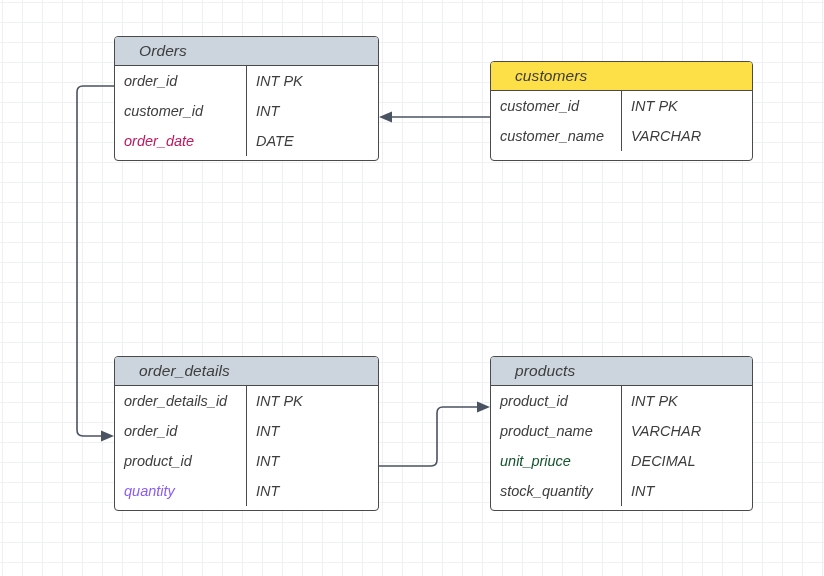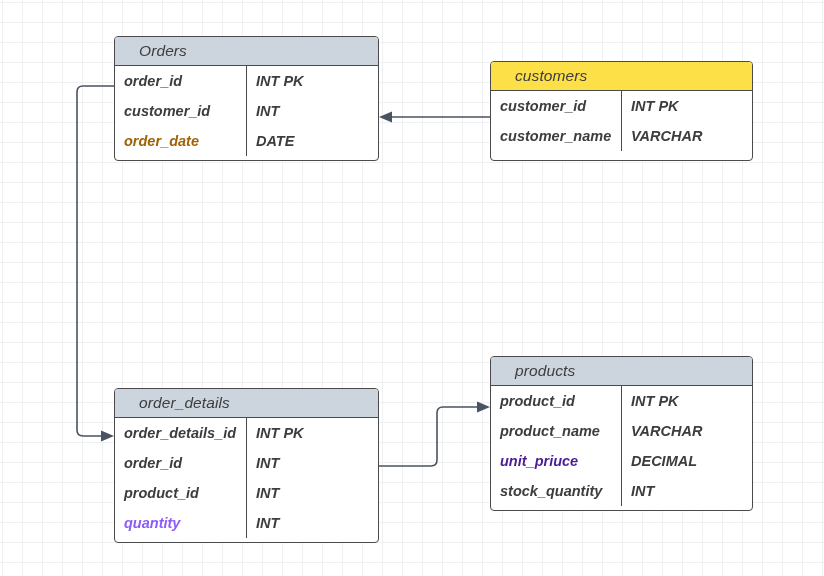--- a/index.html
+++ b/index.html
@@ -53,21 +53,20 @@
     font-size: 15.5px;
     color: #3d3d3d;
     letter-spacing: 0.1px;
     white-space: nowrap;
   }
   .attr-row {
     display: flex;
     box-sizing: border-box;
     height: 30px;
     align-items: center;
-    font-weight: bold;
   }
   .attr-name {
     box-sizing: border-box;
     height: 100%;
     display: flex;
     align-items: center;
     padding-left: 9px;
     padding-right: 4px;
     font-style: italic;
     font-size: 14.5px;
@@ -116,38 +115,38 @@
       </div>
       <div class="attr-row">
         <div class="attr-name" style="width: 132px; min-width: 132px; border-right-color: rgb(74, 74, 74); color: rgb(61, 61, 61);">order_id</div>
         <div class="attr-type" style="color: rgb(61, 61, 61);">INT PK</div>
       </div>
       <div class="attr-row">
         <div class="attr-name" style="width: 132px; min-width: 132px; border-right-color: rgb(74, 74, 74); color: rgb(61, 61, 61);">customer_id</div>
         <div class="attr-type" style="color: rgb(61, 61, 61);">INT</div>
       </div>
       <div class="attr-row">
-        <div class="attr-name" style="width: 132px; min-width: 132px; border-right-color: rgb(74, 74, 74); color: #a16207;">order_date</div>
+        <div class="attr-name" style="width: 132px; min-width: 132px; border-right-color: rgb(74, 74, 74); color: #be185d;">order_date</div>
         <div class="attr-type" style="color: rgb(61, 61, 61);">DATE</div>
       </div>
     </div>
     <div class="entity" style="left: 490px; top: 61px; width: 263px; height: 100px; border-color: rgb(74, 74, 74);">
       <div class="entity-header" style="background: #fde047; border-bottom-color: rgb(74, 74, 74);">
         <span class="entity-title" style="color: rgb(61, 61, 61);">customers</span>
       </div>
       <div class="attr-row">
         <div class="attr-name" style="width: 131px; min-width: 131px; border-right-color: rgb(74, 74, 74); color: rgb(61, 61, 61);">customer_id</div>
         <div class="attr-type" style="color: rgb(61, 61, 61);">INT PK</div>
       </div>
       <div class="attr-row">
         <div class="attr-name" style="width: 131px; min-width: 131px; border-right-color: rgb(74, 74, 74); color: rgb(61, 61, 61);">customer_name</div>
         <div class="attr-type" style="color: rgb(61, 61, 61);">VARCHAR</div>
       </div>
     </div>
-    <div class="entity" style="left: 114px; top: 356px; width: 265px; height: 155px; border-color: rgb(74, 74, 74); margin-top: 32px;">
+    <div class="entity" style="left: 114px; top: 356px; width: 265px; height: 155px; border-color: rgb(74, 74, 74);">
       <div class="entity-header" style="background: rgb(204, 212, 221); border-bottom-color: rgb(74, 74, 74);">
         <span class="entity-title" style="color: rgb(61, 61, 61);">order_details</span>
       </div>
       <div class="attr-row">
         <div class="attr-name" style="width: 132px; min-width: 132px; border-right-color: rgb(74, 74, 74); color: rgb(61, 61, 61);">order_details_id</div>
         <div class="attr-type" style="color: rgb(61, 61, 61);">INT PK</div>
       </div>
       <div class="attr-row">
         <div class="attr-name" style="width: 132px; min-width: 132px; border-right-color: rgb(74, 74, 74); color: rgb(61, 61, 61);">order_id</div>
         <div class="attr-type" style="color: rgb(61, 61, 61);">INT</div>
@@ -167,21 +166,21 @@
       </div>
       <div class="attr-row">
         <div class="attr-name" style="width: 131px; min-width: 131px; border-right-color: rgb(74, 74, 74); color: rgb(61, 61, 61);">product_id</div>
         <div class="attr-type" style="color: rgb(61, 61, 61);">INT PK</div>
       </div>
       <div class="attr-row">
         <div class="attr-name" style="width: 131px; min-width: 131px; border-right-color: rgb(74, 74, 74); color: rgb(61, 61, 61);">product_name</div>
         <div class="attr-type" style="color: rgb(61, 61, 61);">VARCHAR</div>
       </div>
       <div class="attr-row">
-        <div class="attr-name" style="width: 131px; min-width: 131px; border-right-color: rgb(74, 74, 74); color: #4c1d95;">unit_priuce</div>
+        <div class="attr-name" style="width: 131px; min-width: 131px; border-right-color: rgb(74, 74, 74); color: #14532d;">unit_priuce</div>
         <div class="attr-type" style="color: rgb(61, 61, 61);">DECIMAL</div>
       </div>
       <div class="attr-row">
         <div class="attr-name" style="width: 131px; min-width: 131px; border-right-color: rgb(74, 74, 74); color: rgb(61, 61, 61);">stock_quantity</div>
         <div class="attr-type" style="color: rgb(61, 61, 61);">INT</div>
       </div>
     </div>
   </div>
 
 </body></html>

